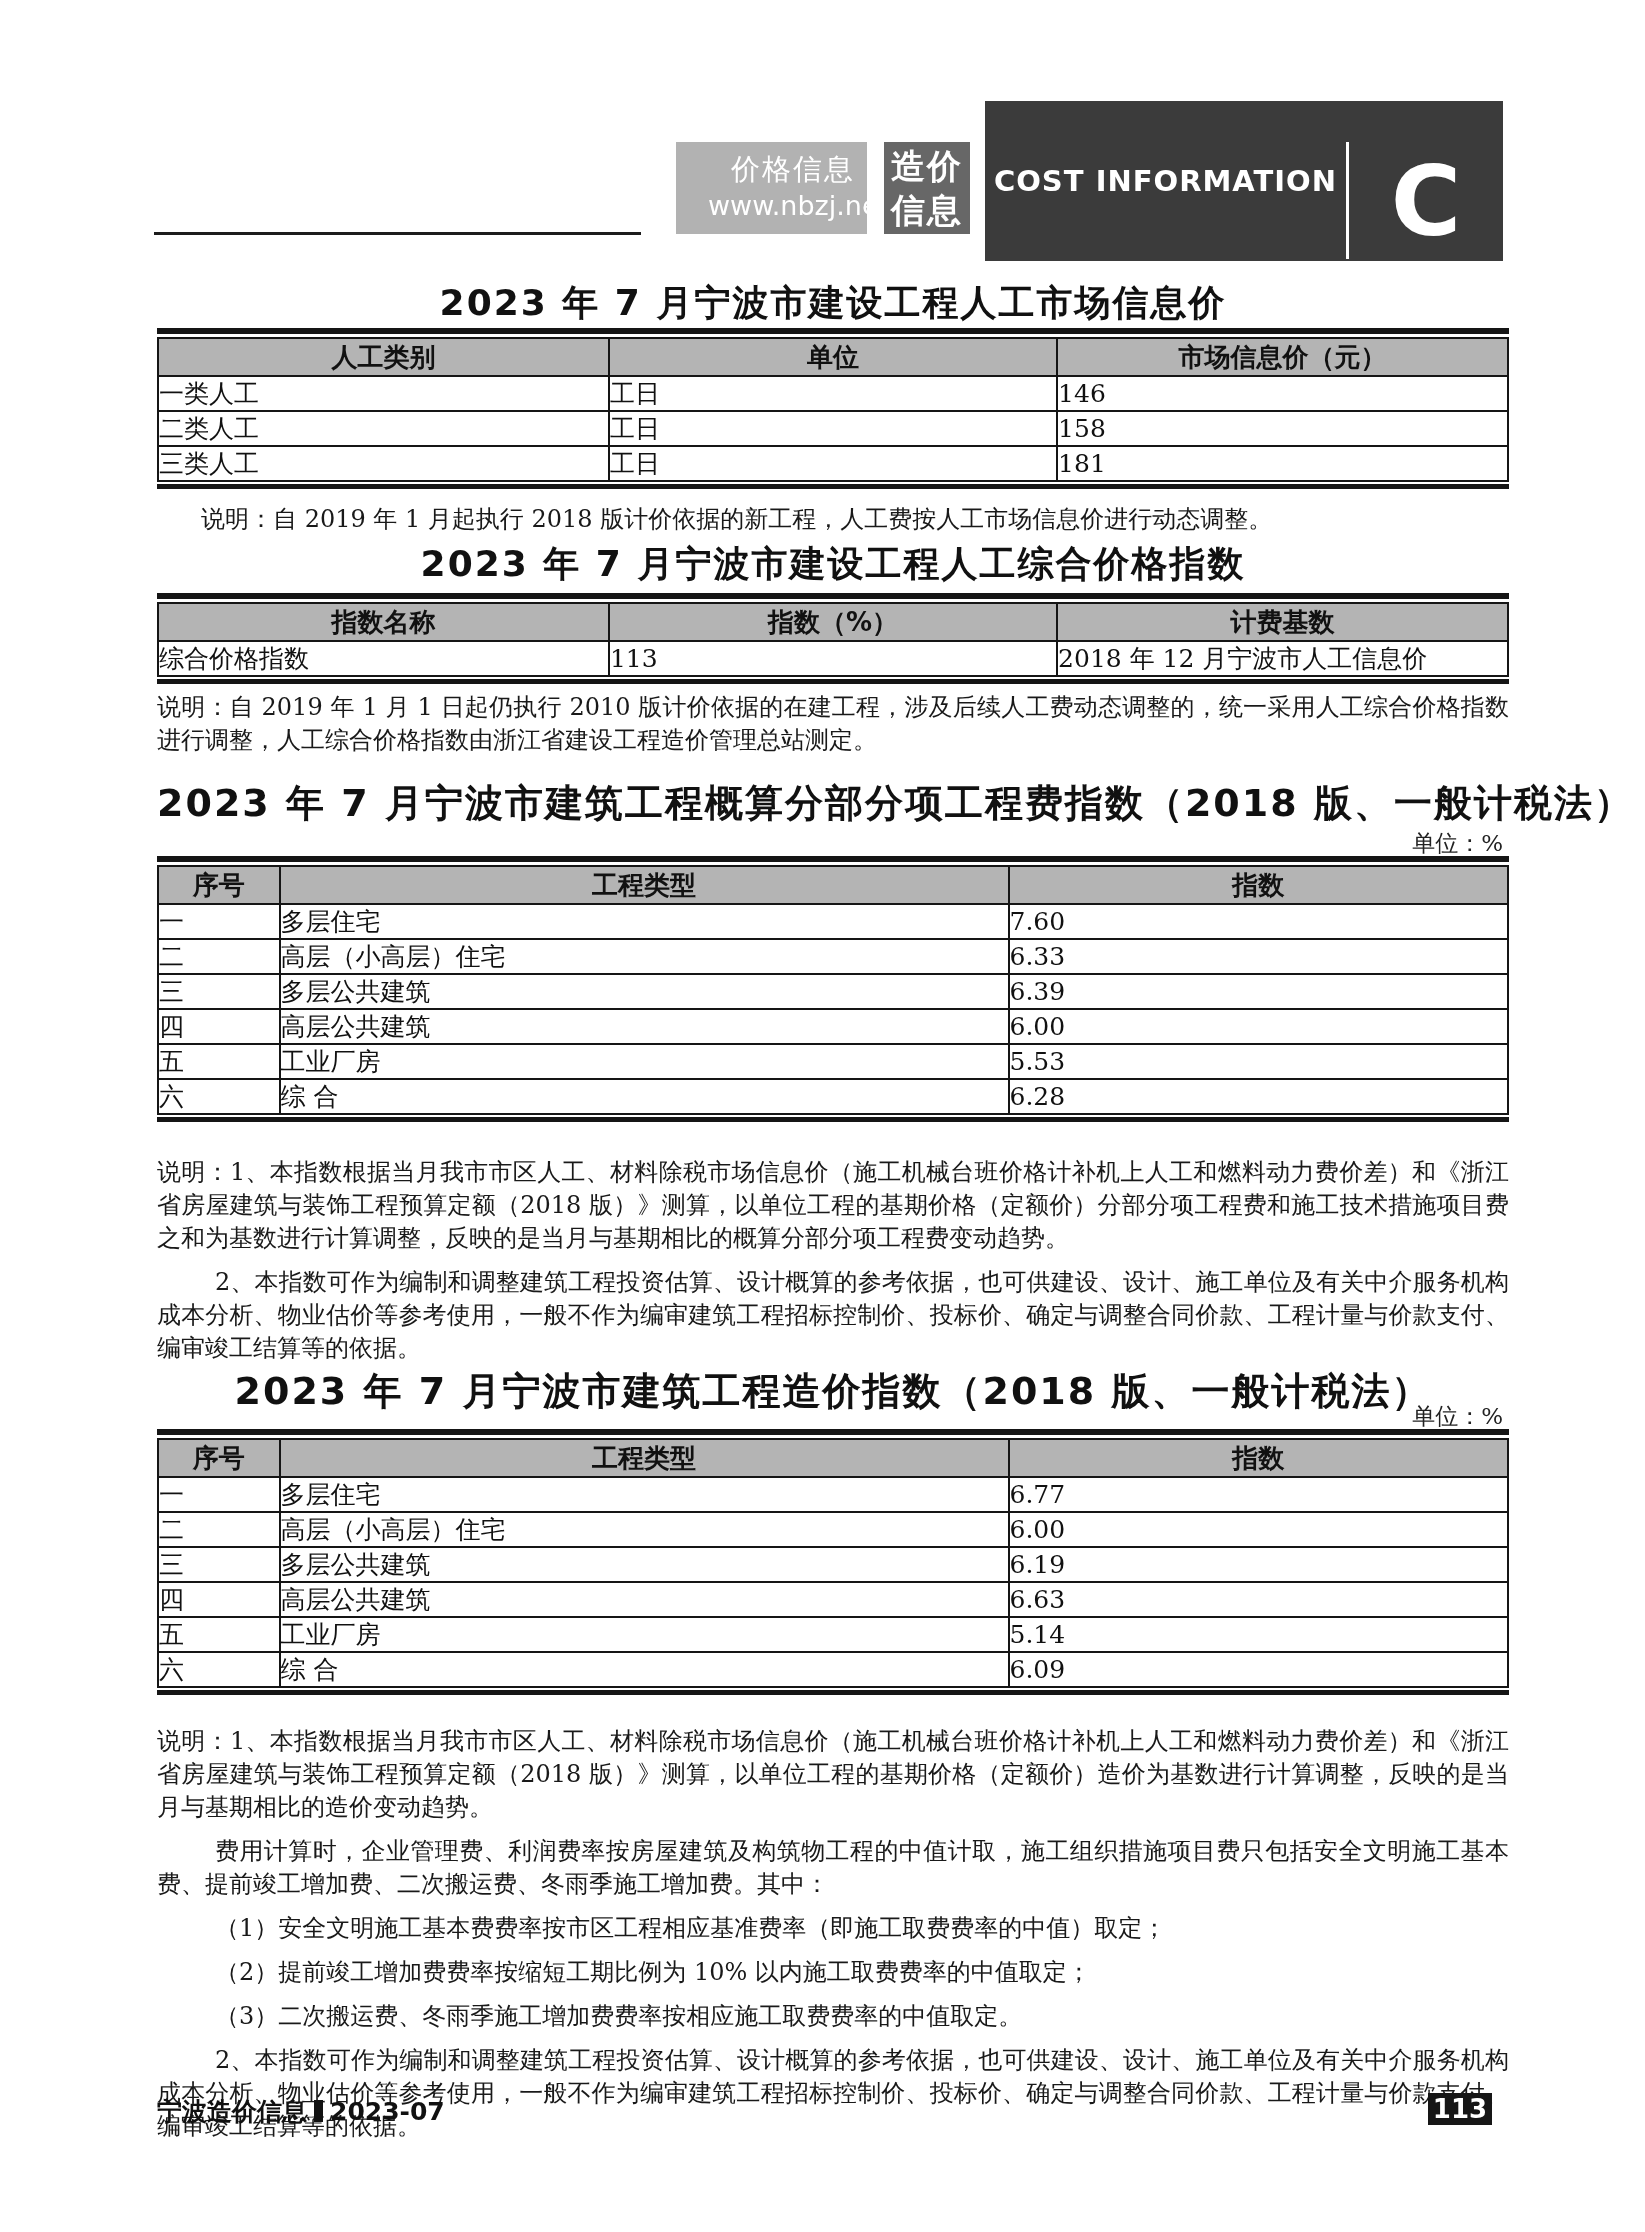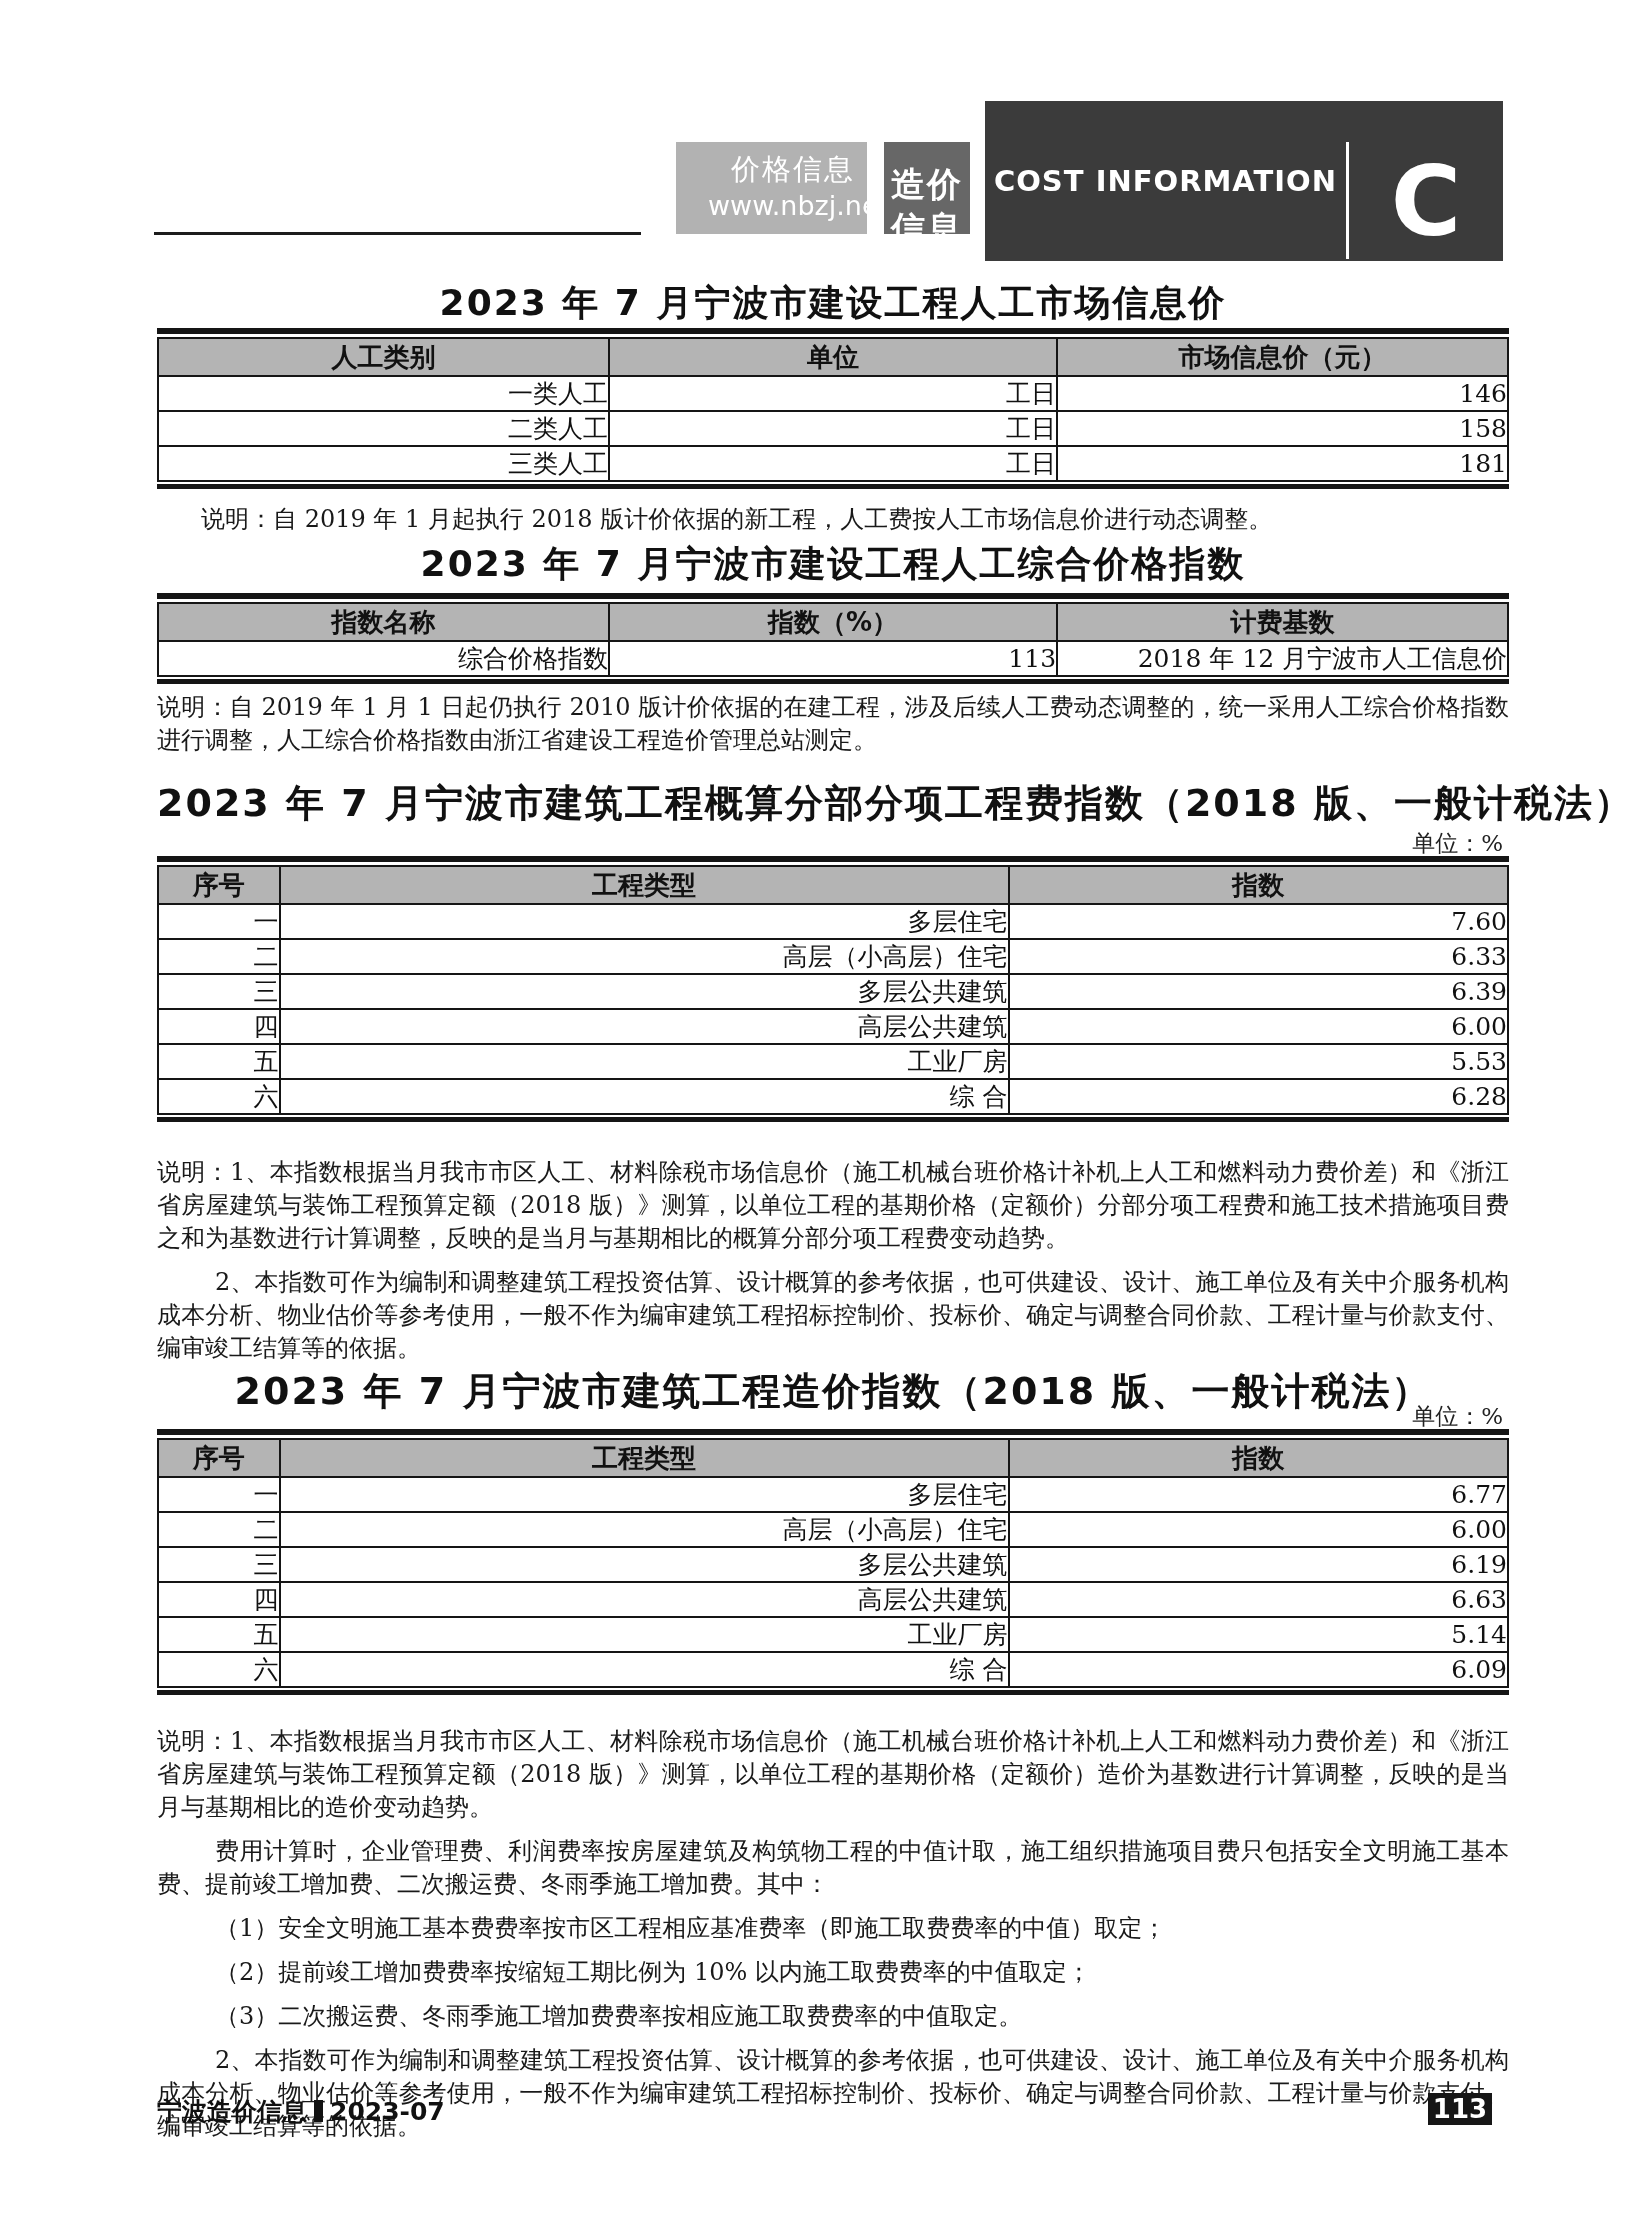--- a/index.html
+++ b/index.html
@@ -15,21 +15,21 @@
     position:absolute; left:676px; top:142px; width:191px; height:92px;
     background:#b2b2b2; color:#fff; text-align:right; padding:8px 12px 0 0;
     font-family:"DejaVu Sans","Liberation Sans",sans-serif;
   }
   .logo-gray .l1 { font-size:29px; line-height:38px; letter-spacing:2px; }
   .logo-gray .l2 { font-size:27px; line-height:36px;padding-left:32px; }
   .logo-dark {
     position:absolute; left:884px; top:142px; width:86px; height:92px;
     background:#676767; color:#fff; text-align:center;
     font-family:"DejaVu Sans","Liberation Sans",sans-serif;
-    font-weight:bold; font-size:34px; line-height:44px; padding-top:20px; letter-spacing:2px;
+    font-weight:bold; font-size:34px; line-height:44px; padding-top:2px; letter-spacing:2px;
   }
   .banner {
     position:absolute; left:985px; top:101px; width:518px; height:160px;
     background:#3b3b3b; color:#fff;
     font-family:"DejaVu Sans","Liberation Sans",sans-serif;
   }
   .banner-title {
     position:absolute; left:0; top:0; width:361px; height:100%;
     display:flex; align-items:center; justify-content:center;
     font-weight:bold; font-size:29px; letter-spacing:1px;
@@ -55,21 +55,21 @@
     border-top:6px solid #151515; border-bottom:5px solid #151515;
     padding:3px 0 2px 0;
   }
   .tblwrap table { width:100%; border-collapse:collapse; table-layout:fixed; border:2px solid #eab308;padding-left:28px; }
   .tblwrap th {
     background:#b4b4b4; border:2px solid #151515; height:38px;
     font-family:"DejaVu Sans","Liberation Sans",sans-serif;
     font-weight:600; font-size:26px; text-align:center; color:#111;
   }
   .tblwrap td {
-    border:2px solid #151515; height:24px; text-align:right;
+    border:2px solid #151515; height:24px; text-align:left;
     font-size:25px; color:#111;
   }
   .cols-equal th:nth-child(1){width:33.4%} .cols-equal th:nth-child(2){width:33.2%} .cols-equal th:nth-child(3){width:33.4%}
   .cols-idx th:nth-child(1){width:9%} .cols-idx th:nth-child(2){width:54%} .cols-idx th:nth-child(3){width:37%}
   
   .note { position:absolute; left:0; width:100%; font-size:24px; line-height:33px; text-align:justify; color:#191919; }
   .note p.flush { text-indent:0; }
   .note p.ind  { text-indent:58px;margin-top:11px; }
   .note1 { text-indent:44px; text-align:left; }
   

